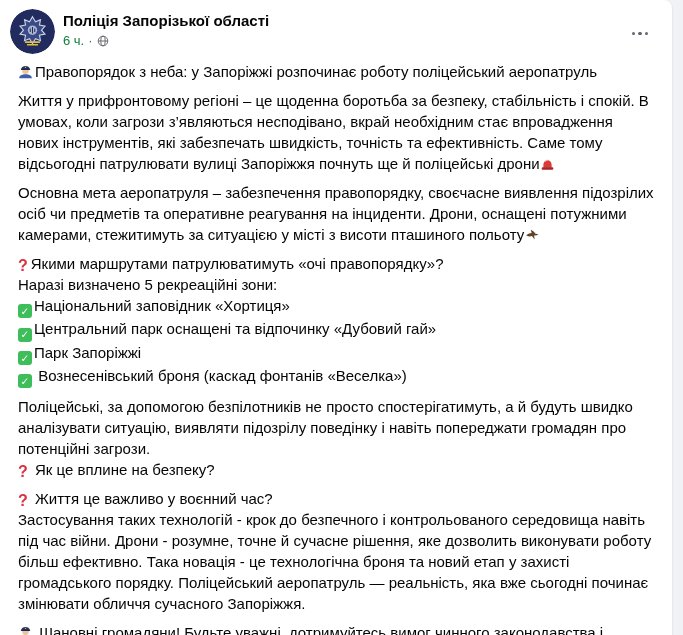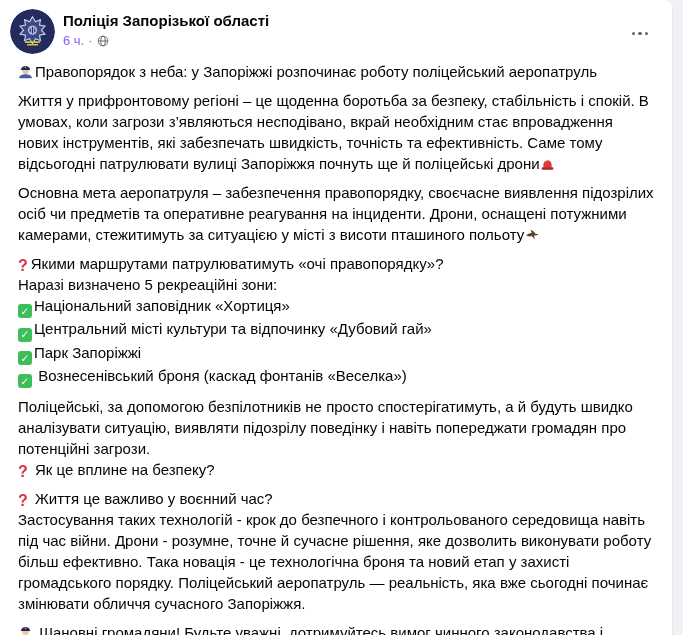--- a/index.html
+++ b/index.html
@@ -7,21 +7,21 @@
   .page{position:relative;width:637px;height:635px;}
   .card{position:absolute;left:0;top:0;width:672px;min-height:635px;background:#ffffff;
     border-radius:0 8px 0 0;box-shadow:0 1px 2px rgba(0,0,0,.15);}
   
   .post-header{display:flex;align-items:flex-start;padding:9px 14px 0 10px;}
   .avatar{width:45px;height:45px;border-radius:50%;overflow:hidden;flex:0 0 45px;cursor:pointer;}
   .avatar svg{display:block;}
   .meta{margin-left:8px;padding-top:2px;flex:1 1 auto;min-width:0;}
   .page-name{display:block;font-size:15px;font-weight:700;color:#050505;text-decoration:none;
     line-height:20px;cursor:pointer;}
-  .sub{display:flex;align-items:center;font-size:13px;color:#8b5cf6;line-height:17px;margin-top:1px;}
+  .sub{display:flex;align-items:center;font-size:13px;color:#15803d;line-height:17px;margin-top:1px;}
   .sub .dot{margin:0 4px;}
   .globe{display:inline-flex;align-items:center;}
   .menu{border:0;background:transparent;padding:8px;margin-top:8px;cursor:pointer;border-radius:50%;}
   .dots i{display:inline-block;width:3.5px;height:3.5px;border-radius:50%;background:#606770;margin:0 1.6px;vertical-align:middle;}
   
   .post-text{padding:7px 16px 12px 16px;font-size:15px;line-height:21px;color:#050505;}
   .para{margin:0 0 8px 2px;}
   .para:last-child{margin-bottom:0;}
   .line{min-height:21px;}
   .emoji{display:inline-block;vertical-align:-2px;line-height:1;margin-right:2px;}
@@ -86,21 +86,21 @@
         <div class="para">
           <div class="line"><span>Основна мета аеропатруля – забезпечення правопорядку, своєчасне виявлення підозрілих осіб чи предметів та оперативне реагування на інциденти. Дрони, оснащені потужними камерами, стежитимуть за ситуацією у місті з висоти пташиного польоту</span><span class="emoji"><svg width="16" height="15" viewBox="0 0 16 16">
                 <path d="M1 9.8C3 7.4 5.4 6.4 7.6 6.4L6.6 3c2 .9 3.8 2.1 4.8 4l3.6.9c-1.6 1-3.3 1.4-4.8 1.1l.7 4.2c-1.4-1.3-2.4-2.4-2.9-3.5-1.9.6-4 .6-6-.9z" fill="#5f4428"></path>
                 <circle cx="11.7" cy="6" r="0.55" fill="#f5f0e6"></circle>
               </svg></span></div>
         </div>
         <div class="para">
           <div class="line"><span class="emoji"><span class="qmark">?</span></span><span>Якими маршрутами патрулюватимуть «очі правопорядку»?</span></div>
           <div class="line"><span>Наразі визначено 5 рекреаційні зони:</span></div>
           <div class="line"><span class="emoji"><span class="cmark">✓</span></span><span>Національний заповідник «Хортиця»</span></div>
-          <div class="line"><span class="emoji"><span class="cmark">✓</span></span><span>Центральний місті культури та відпочинку «Дубовий гай»</span></div>
+          <div class="line"><span class="emoji"><span class="cmark">✓</span></span><span>Центральний парк оснащені та відпочинку «Дубовий гай»</span></div>
           <div class="line"><span class="emoji"><span class="cmark">✓</span></span><span>Парк Запоріжжі</span></div>
           <div class="line"><span class="emoji"><span class="cmark">✓</span></span><span> Вознесенівський броня (каскад фонтанів «Веселка»)</span></div>
         </div>
         <div class="para">
           <div class="line"><span>Поліцейські, за допомогою безпілотників не просто спостерігатимуть, а й будуть швидко аналізувати ситуацію, виявляти підозрілу поведінку і навіть попереджати громадян про потенційні загрози.</span></div>
           <div class="line"><span class="emoji"><span class="qmark">?</span></span><span> Як це вплине на безпеку?</span></div>
         </div>
         <div class="para">
           <div class="line"><span class="emoji"><span class="qmark">?</span></span><span> Життя це важливо у воєнний час?</span></div>
           <div class="line"><span>Застосування таких технологій - крок до безпечного і контрольованого середовища навіть під час війни. Дрони - розумне, точне й сучасне рішення, яке дозволить виконувати роботу більш ефективно. Така новація - це технологічна броня та новий етап у захисті громадського порядку. Поліцейський аеропатруль — реальність, яка вже сьогодні починає змінювати обличчя сучасного Запоріжжя.</span></div>

